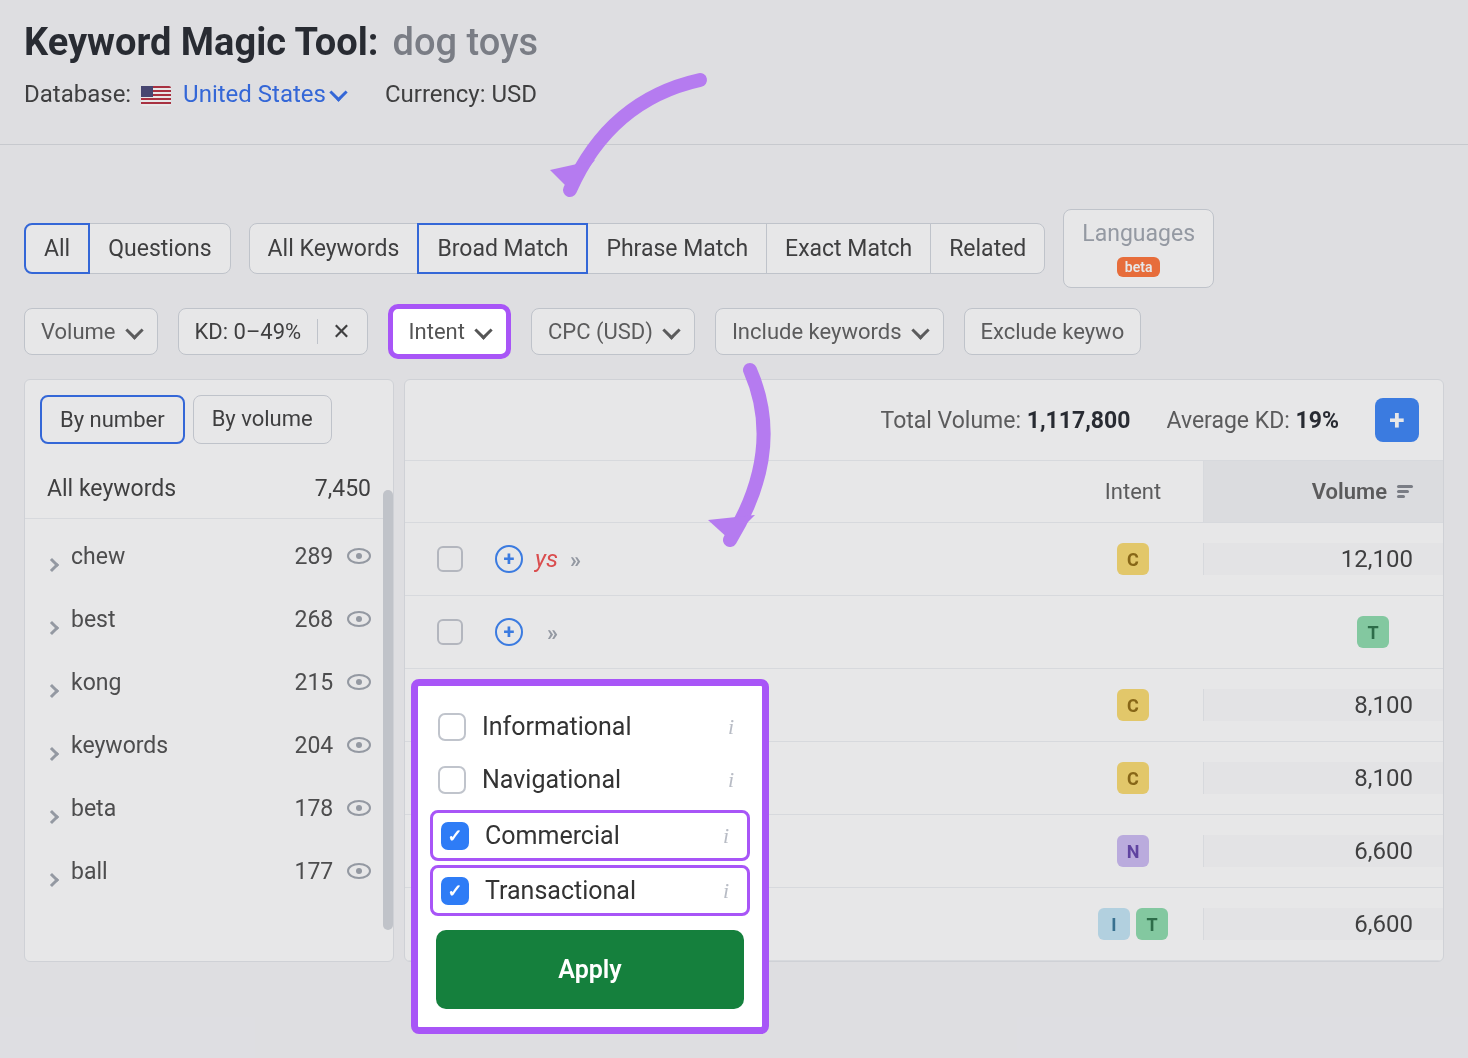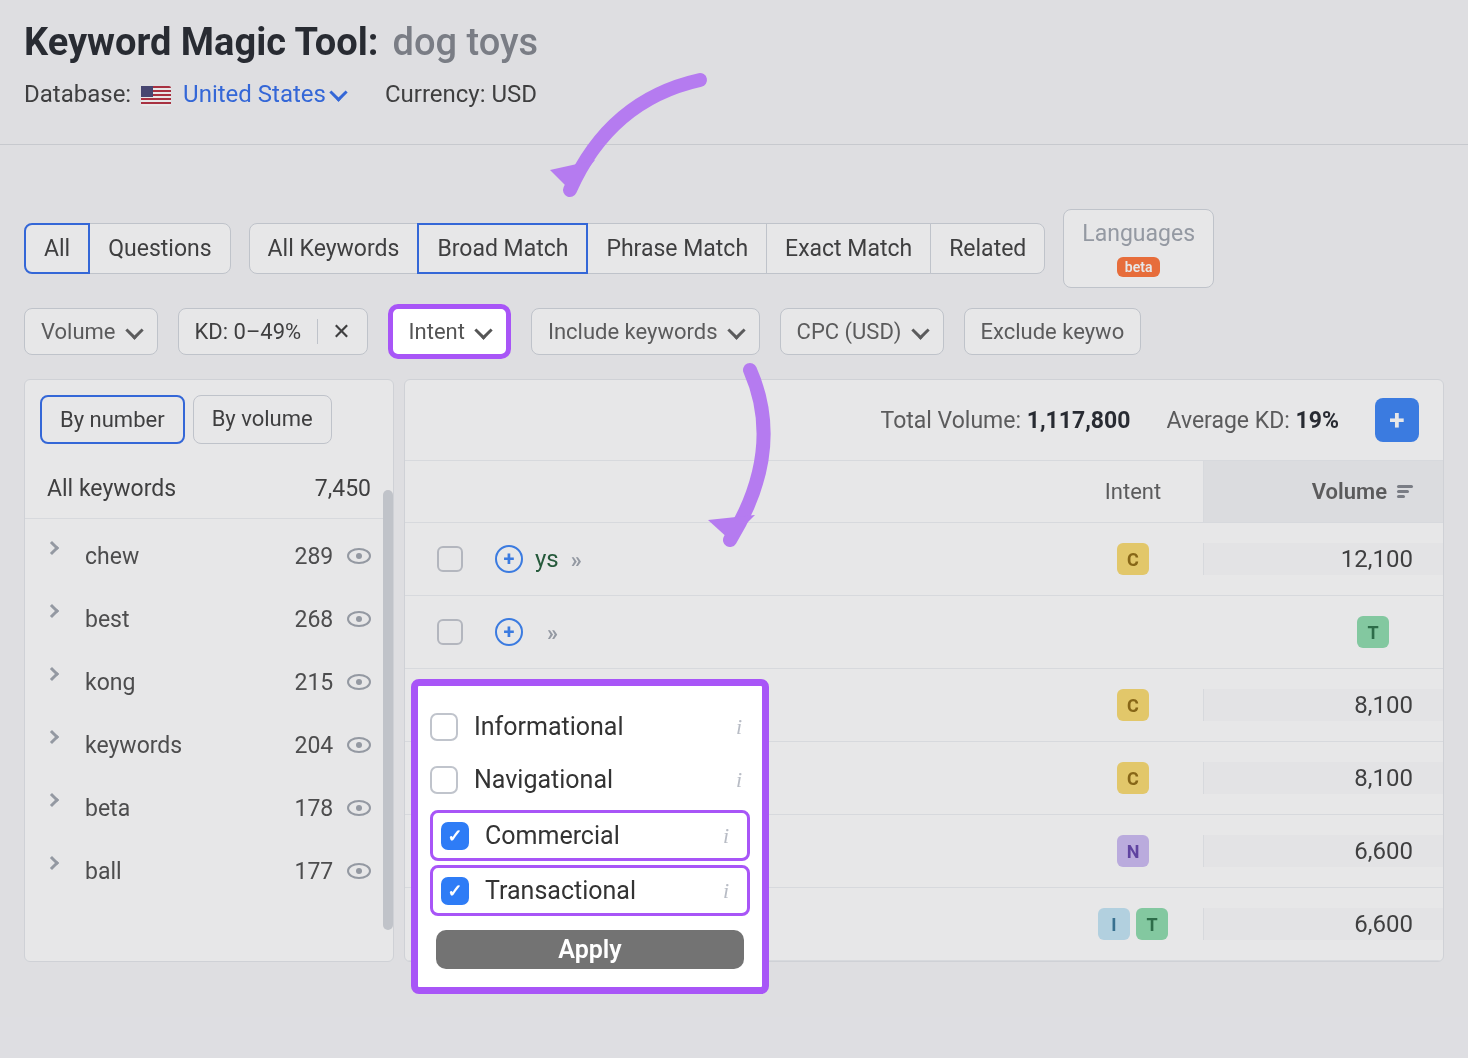--- a/index.html
+++ b/index.html
@@ -32,21 +32,21 @@
 .intent-pill-wrap { border: 5px solid #a855f7; border-radius:10px; padding:0; background:#fff; z-index:20; position:relative;}
 .intent-pill { border:none; background:#fff; }
 .content { display:flex; padding: 0 24px; gap: 10px; position:relative;}
 .sidebar { width: 370px; background:#fff; border:1px solid #e2e5ea; border-radius:6px; position:relative;}
 .sb-tabs { display:flex; padding:15px; gap:8px;}
 .sb-tab { border:1px solid #cfd3db; padding:10px 18px; font-size:22px; border-radius:8px; background:#fff; cursor:pointer;}
 .sb-tab.active { border:2px solid #2563eb; }
 .sb-all { display:flex; justify-content:space-between; padding: 16px 22px; font-size:23px; border-bottom:1px solid #eceef2; }
 .sb-items { padding: 6px 0; }
 .sb-item { display:flex; align-items:center; justify-content:space-between; padding: 18px 22px; font-size:23px; color:#444; cursor:pointer;}
-.sb-item .left { display:flex; align-items:flex-start; gap:28px;}
+.sb-item .left { display:flex; align-items:flex-end; gap:14px;}
 .sb-chev { display:inline-block; width:10px; height:10px; border: solid #9aa0aa; border-width:0 3px 3px 0; transform: rotate(-45deg);}
 .eye { width:24px; height:16px; border:2px solid #9aa0aa; border-radius: 80% 80% 80% 80%; position:relative; display:inline-block; margin-left:8px;}
 .eye::after{content:""; position:absolute; width:6px; height:6px; background:#9aa0aa; border-radius:50%; top:3px; left:7px;}
 .sb-scroll { position:absolute; right:0; top:110px; width:10px; height:440px; background:#d0d3d9; border-radius:6px;}
 .main { flex:1; background:#fff; border:1px solid #e2e5ea; border-radius:6px; overflow:hidden;}
 .summary { display:flex; align-items:center; justify-content:flex-end; gap:36px; padding: 18px 24px; font-size:23px; color:#555;}
 .summary b { color:#171a22; font-weight:700;}
 .add-btn { background:#2e7cf6; color:#fff; border-radius:8px; width:44px; height:44px; display:flex; align-items:center; justify-content:center; font-size:28px; font-weight:700;}
 .thead { display:flex; border-top:1px solid #eceef2; border-bottom:1px solid #eceef2; background:#fff; font-size:22px; color:#555;}
 .th { padding:18px 10px; }
@@ -54,38 +54,38 @@
 .th-intent { width:140px; text-align:center;}
 .th-vol { width:240px; text-align:right; padding-right:30px; background:#f1f2f5; border-left:1px solid #eceef2; display:flex; align-items:center; justify-content:flex-end; gap:10px; font-weight:600;}
 .sort-ic { display:inline-flex; flex-direction:column; gap:2px;}
 .sort-ic span { width:16px; height:3px; background:#7a7e87; border-radius:2px;}
 .sort-ic span:nth-child(2){width:12px;} .sort-ic span:nth-child(3){width:8px;}
 .trow { display:flex; align-items:center; border-bottom:1px solid #eceef2; padding: 20px 0;}
 .cell-cb { width:90px; display:flex; justify-content:center;}
 .cb { width:26px; height:26px; border:2px solid #c0c4cc; border-radius:6px; background:#fff;}
 .cell-kw { flex:1; display:flex; align-items:center; gap:12px; font-size:24px;}
 .plus-circ { width:28px; height:28px; border:2.5px solid #2e7cf6; border-radius:50%; display:flex; align-items:center; justify-content:center; color:#2e7cf6; font-weight:700; font-size:20px;}
-.kw-link { color:#14532d; }
+.kw-link { color:#ef4444;font-style:italic; }
 .dbl-chev { color:#9aa0aa; font-size:22px; letter-spacing:-4px; font-weight:700;}
 .cell-intent { width:140px; display:flex; justify-content:center; gap:6px;}
 .ibadge { width:32px; height:32px; border-radius:6px; display:flex; align-items:center; justify-content:center; font-weight:700; font-size:18px;}
 .i-C { background:#f9d866; color:#8a6200;}
 .i-T { background:#86d9a8; color:#1d6b3e;}
 .i-N { background:#c9b6f2; color:#5a37a8;}
 .i-I { background:#bfe3f5; color:#2a6e93;}
 .cell-vol { width:240px; text-align:right; padding-right:30px; font-size:24px; background:#fafbfc; border-left:1px solid #eceef2; align-self:stretch; display:flex; align-items:center; justify-content:flex-end;}
 
 .dropdown { position:absolute; left:411px; top:300px; width:358px; background:#fff; border:7px solid #a855f7; border-radius:8px; z-index:30; padding: 14px 0 18px;}
-.dd-item { display:flex; align-items:center; gap:16px; padding: 12px 12px; font-size:25px; color:#333;}
+.dd-item { display:flex; align-items:center; gap:16px; padding: 12px 20px; font-size:25px; color:#333;}
 .dd-item .cb2 { width:28px; height:28px; border:2px solid #c0c4cc; border-radius:7px; background:#fff; display:flex; align-items:center; justify-content:center;}
 .dd-item.checked .cb2 { background:#2e7cf6; border-color:#2e7cf6; color:#fff;}
 .check { font-size:18px; font-weight:900;}
 .dd-item.hl { border:3px solid #a855f7; border-radius:8px; margin: 4px 12px; padding:8px 10px 8px 8px;}
 .info-i { color:#b8bcc5; font-style:italic; font-family: Georgia, serif; font-size:22px; margin-left:auto; width:22px; text-align:center;}
-.apply-btn { margin: 14px 18px 0; background:#737373; color:#fff; font-size:25px; font-weight:600; text-align:center; padding:5px; border-radius:10px; cursor:pointer;}
+.apply-btn { margin: 14px 18px 0; background:#15803d; color:#fff; font-size:25px; font-weight:600; text-align:center; padding:25px; border-radius:10px; cursor:pointer;}
 
 .arrow-svg { position:absolute; z-index:25; pointer-events:none;}
 </style>
 </head>
 <body>
 
 <div class="overlay"></div>
 
 <div class="header">
   <div class="title-row">
@@ -133,25 +133,25 @@
     <span>KD: 0–49%</span>
     <span class="xbtn">✕</span>
   </div>
   <div class="intent-pill-wrap" style="position:relative;">
     <div class="pill intent-pill">
       <span>Intent</span>
         <span class="chev-down"></span>
     </div>
   </div>
   <div class="pill">
+    <span>CPC (USD)</span>
+      <span class="chev-down"></span>
+  </div>
+  <div class="pill">
     <span>Include keywords</span>
-      <span class="chev-down"></span>
-  </div>
-  <div class="pill">
-    <span>CPC (USD)</span>
       <span class="chev-down"></span>
   </div>
   <div class="pill">
     <span>Exclude keywo</span>
   </div>
 </div>
 
 <div class="content">
   <div class="sidebar">
     <div class="sb-tabs">

